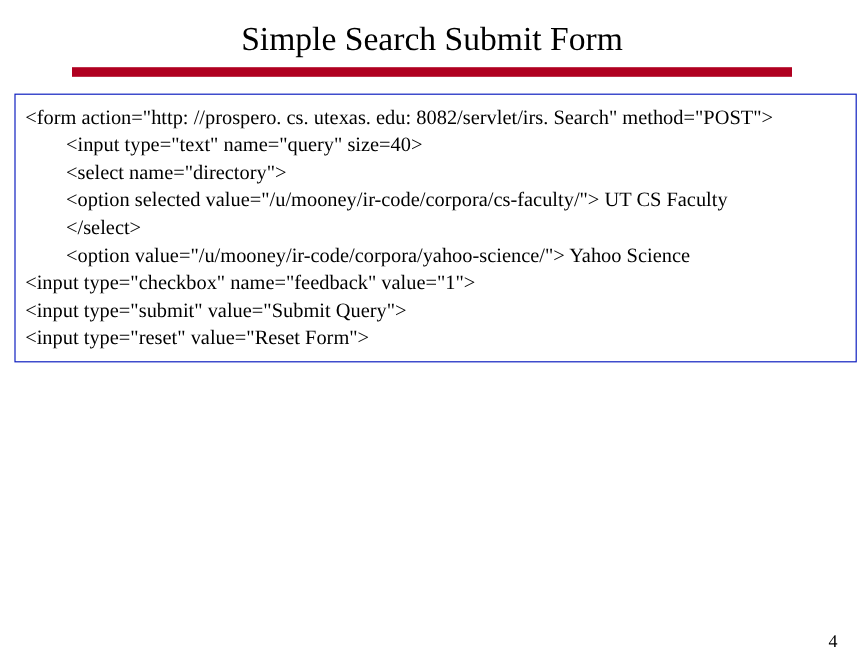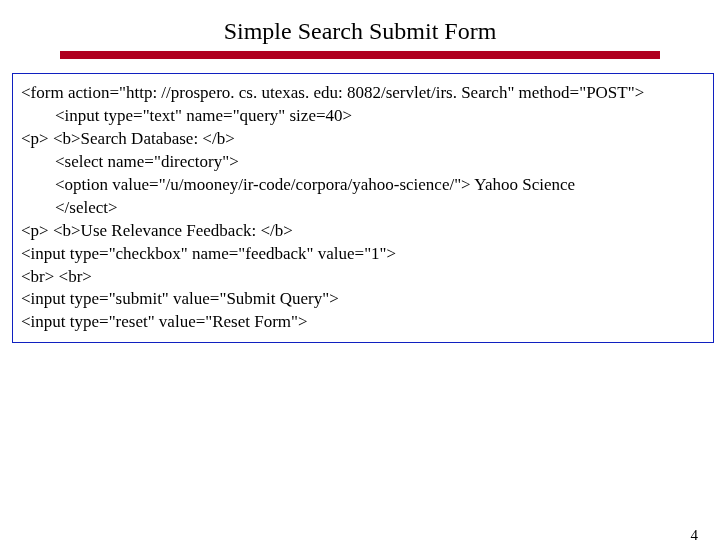--- a/index.html
+++ b/index.html
@@ -12,21 +12,21 @@
     color: #000;
     overflow: hidden;
   }
   .slide {
     position: relative;
     width: 720px;
     height: 540px;
     box-sizing: border-box;
   }
   .title {
-    font-size: 24px;
+    font-size: 28px;
     text-align: center;
     margin-top: 18px;
     margin-bottom: 6px;
     font-weight: normal;
   }
   .title-rule {
     height: 8px;
     background: #b00020;
     width: 600px;
     margin: 2px auto 14px auto;
@@ -58,26 +58,24 @@
 <body>
 
 <div class="slide">
 
   <div class="title">Simple Search Submit Form</div>
   <div class="title-rule"></div>
 
   <div class="code-box">
     <span class="code-line">&lt;form action="http: //prospero. cs. utexas. edu: 8082/servlet/irs. Search" method="POST"&gt;</span>
     <span class="code-line indent">&lt;input type="text" name="query" size=40&gt;</span>
-    <span class="code-line">&lt;p&gt; &lt;b&gt;Search Database: &lt;/b&gt;</span>
     <span class="code-line indent">&lt;select name="directory"&gt;</span>
+    <span class="code-line indent">&lt;option selected value="/u/mooney/ir-code/corpora/cs-faculty/"&gt; UT CS Faculty</span>
+    <span class="code-line indent">&lt;/select&gt;</span>
     <span class="code-line indent">&lt;option value="/u/mooney/ir-code/corpora/yahoo-science/"&gt; Yahoo Science</span>
-    <span class="code-line indent">&lt;/select&gt;</span>
-    <span class="code-line">&lt;p&gt; &lt;b&gt;Use Relevance Feedback: &lt;/b&gt;</span>
     <span class="code-line">&lt;input type="checkbox" name="feedback" value="1"&gt;</span>
-    <span class="code-line">&lt;br&gt; &lt;br&gt;</span>
     <span class="code-line">&lt;input type="submit" value="Submit Query"&gt;</span>
     <span class="code-line">&lt;input type="reset" value="Reset Form"&gt;</span>
   </div>
 
   <div class="page-num">4</div>
 
 </div>
 
 </body></html>

